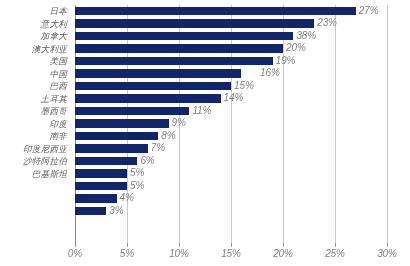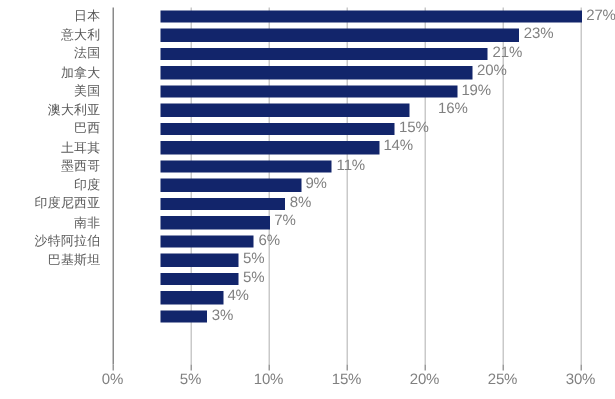--- a/index.html
+++ b/index.html
@@ -12,20 +12,21 @@
     height: 266px;
     font-family: "Liberation Sans", "DejaVu Sans", sans-serif;
     overflow: hidden;
   }
 
   #chart-root {
     position: relative;
     width: 410px;
     height: 266px;
     box-sizing: border-box;
+    font-style: italic;
   }
 
   
 
   #plot {
     position: absolute;
     left: 75px;
     top: 5px;
     width: 312px;
     height: 238px;
@@ -52,21 +53,20 @@
     position: absolute;
     left: 0;
     top: 0;
     width: 100%;
     height: 100%;
   }
   .row {
     position: relative;
     height: 12.526315789px; 
     box-sizing: border-box;
-    margin-left: 32px;
   }
   .bar {
     position: absolute;
     left: 0;
     top: 1.6px;
     height: 8.6px;
     background: #12256b;
   }
   .bar-value {
     position: absolute;
@@ -131,30 +131,30 @@
   }
 </style>
 </head>
 <body>
 
 <div id="chart-root">
 
   <div id="cat-labels">
       <div class="cat">日本</div>
       <div class="cat">意大利</div>
-      <div class="cat">法国</div>
       <div class="cat">加拿大</div>
+      <div class="cat">澳大利亚</div>
       <div class="cat">美国</div>
-      <div class="cat">澳大利亚</div>
+      <div class="cat">中国</div>
       <div class="cat">巴西</div>
       <div class="cat">土耳其</div>
       <div class="cat">墨西哥</div>
       <div class="cat">印度</div>
+      <div class="cat">南非</div>
       <div class="cat">印度尼西亚</div>
-      <div class="cat">南非</div>
       <div class="cat">沙特阿拉伯</div>
       <div class="cat">巴基斯坦</div>
     </div>
 
   <div id="plot">
     <div class="gridline axis-zero" style="left: 0px;"></div>
       <div class="gridline" style="left: 52px;"></div>
       <div class="gridline" style="left: 104px;"></div>
       <div class="gridline" style="left: 156px;"></div>
       <div class="gridline" style="left: 208px;"></div>
@@ -164,21 +164,21 @@
         <div class="row">
           <div class="bar" style="width: 280.8px; background: rgb(18, 37, 107);"></div>
           <div class="bar-value" style="left: 283.8px;">27%</div>
         </div>
         <div class="row">
           <div class="bar" style="width: 239.2px; background: rgb(18, 37, 107);"></div>
           <div class="bar-value" style="left: 242.2px;">23%</div>
         </div>
         <div class="row">
           <div class="bar" style="width: 218.4px; background: rgb(18, 37, 107);"></div>
-          <div class="bar-value" style="left: 221.4px;">21%</div>
+          <div class="bar-value" style="left: 221.4px;">38%</div>
         </div>
         <div class="row">
           <div class="bar" style="width: 208px; background: rgb(18, 37, 107);"></div>
           <div class="bar-value" style="left: 211px;">20%</div>
         </div>
         <div class="row">
           <div class="bar" style="width: 197.6px; background: rgb(18, 37, 107);"></div>
           <div class="bar-value" style="left: 200.6px;">19%</div>
         </div>
         <div class="row">

